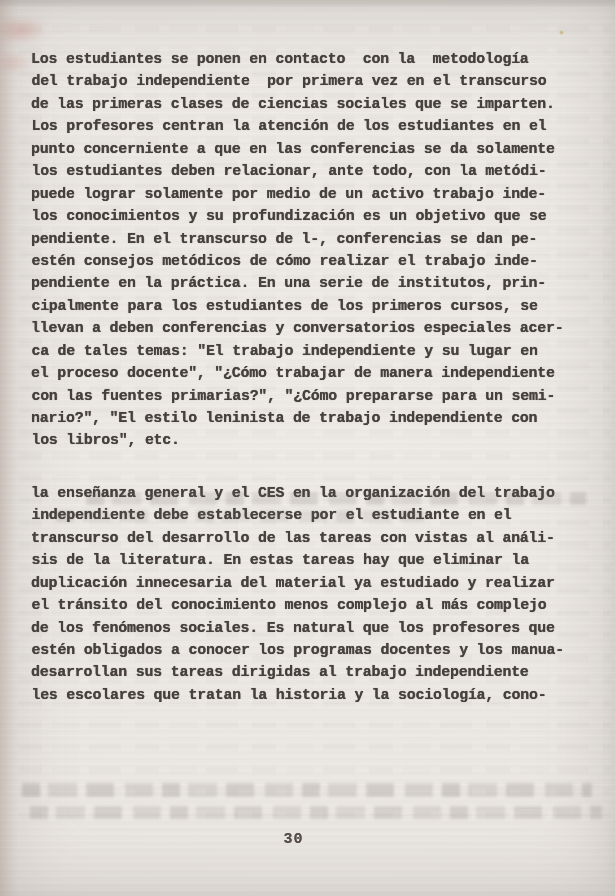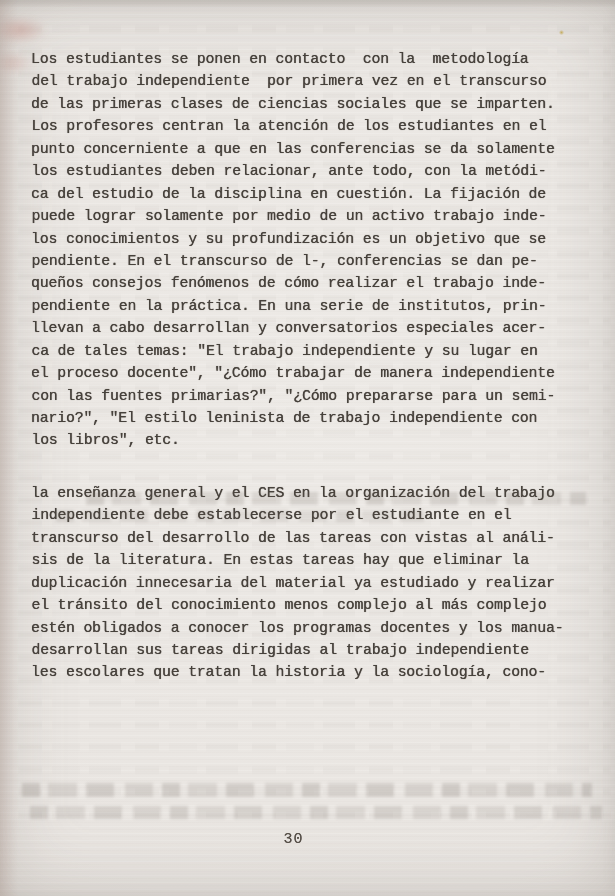--- a/index.html
+++ b/index.html
@@ -7,20 +7,21 @@
     width: 615px; height: 896px;
     background: #d8d4cf;
     font-family: "Liberation Mono", "DejaVu Sans Mono", monospace;
     overflow: hidden;
   }
   .page {
     position: relative;
     width: 615px; height: 896px;
     background: radial-gradient(140% 110% at 52% 42%, #edeae6 0%, #e9e5e1 55%, #ded9d3 100%);
     overflow: hidden;
+    font-weight: bold;
   }
   
   .paper-streaks {
     position: absolute; inset: 0; pointer-events: none;
     background: repeating-linear-gradient(180deg,
       rgba(255,255,255,0.28) 0 1px,
       transparent 1px 3px,
       rgba(140,130,120,0.05) 3px 4px,
       transparent 4px 7px);
     opacity: 0.55;
@@ -129,41 +130,42 @@
   <div class="speck-yellow"></div>
 
   <div class="text-block">
     <div class="paragraph">
         <div class="tline">Los estudiantes se ponen en contacto  con la  metodología</div>
         <div class="tline">del trabajo independiente  por primera vez en el transcurso</div>
         <div class="tline">de las primeras clases de ciencias sociales que se imparten.</div>
         <div class="tline">Los profesores centran la atención de los estudiantes en el</div>
         <div class="tline">punto concerniente a que en las conferencias se da solamente</div>
         <div class="tline">los estudiantes deben relacionar, ante todo, con la metódi-</div>
-        <div class="tline">ca del estudio de la disciplina en cuestión. La fijación de</div>
         <div class="tline">puede lograr solamente por medio de un activo trabajo inde-</div>
         <div class="tline">los conocimientos y su profundización es un objetivo que se</div>
         <div class="tline">pendiente. En el transcurso de l-, conferencias se dan pe-</div>
-        <div class="tline">queños consejos fenómenos de cómo realizar el trabajo inde-</div>
+        <div class="tline">estén consejos metódicos de cómo realizar el trabajo inde-</div>
         <div class="tline">pendiente en la práctica. En una serie de institutos, prin-</div>
-        <div class="tline">llevan a cabo desarrollan y conversatorios especiales acer-</div>
+        <div class="tline">cipalmente para los estudiantes de los primeros cursos, se</div>
+        <div class="tline">llevan a deben conferencias y conversatorios especiales acer-</div>
         <div class="tline">ca de tales temas: "El trabajo independiente y su lugar en</div>
         <div class="tline">el proceso docente", "¿Cómo trabajar de manera independiente</div>
         <div class="tline">con las fuentes primarias?", "¿Cómo prepararse para un semi-</div>
         <div class="tline">nario?", "El estilo leninista de trabajo independiente con</div>
         <div class="tline">los libros", etc.</div>
       </div>
     <div class="para-gap"></div>
     <div class="paragraph">
         <div class="tline">la enseñanza general y el CES en la organización del trabajo</div>
         <div class="tline">independiente debe establecerse por el estudiante en el</div>
         <div class="tline">transcurso del desarrollo de las tareas con vistas al análi-</div>
         <div class="tline">sis de la literatura. En estas tareas hay que eliminar la</div>
         <div class="tline">duplicación innecesaria del material ya estudiado y realizar</div>
         <div class="tline">el tránsito del conocimiento menos complejo al más complejo</div>
+        <div class="tline">de los fenómenos sociales. Es natural que los profesores que</div>
         <div class="tline">estén obligados a conocer los programas docentes y los manua-</div>
         <div class="tline">desarrollan sus tareas dirigidas al trabajo independiente</div>
         <div class="tline">les escolares que tratan la historia y la sociología, cono-</div>
       </div>
   </div>
 
   <div class="ghost-row ghost-gap-1"></div>
   <div class="ghost-row ghost-gap-2"></div>
   <div class="ghost-row ghost-bottom-1"></div>
   <div class="ghost-row ghost-bottom-2"></div>

